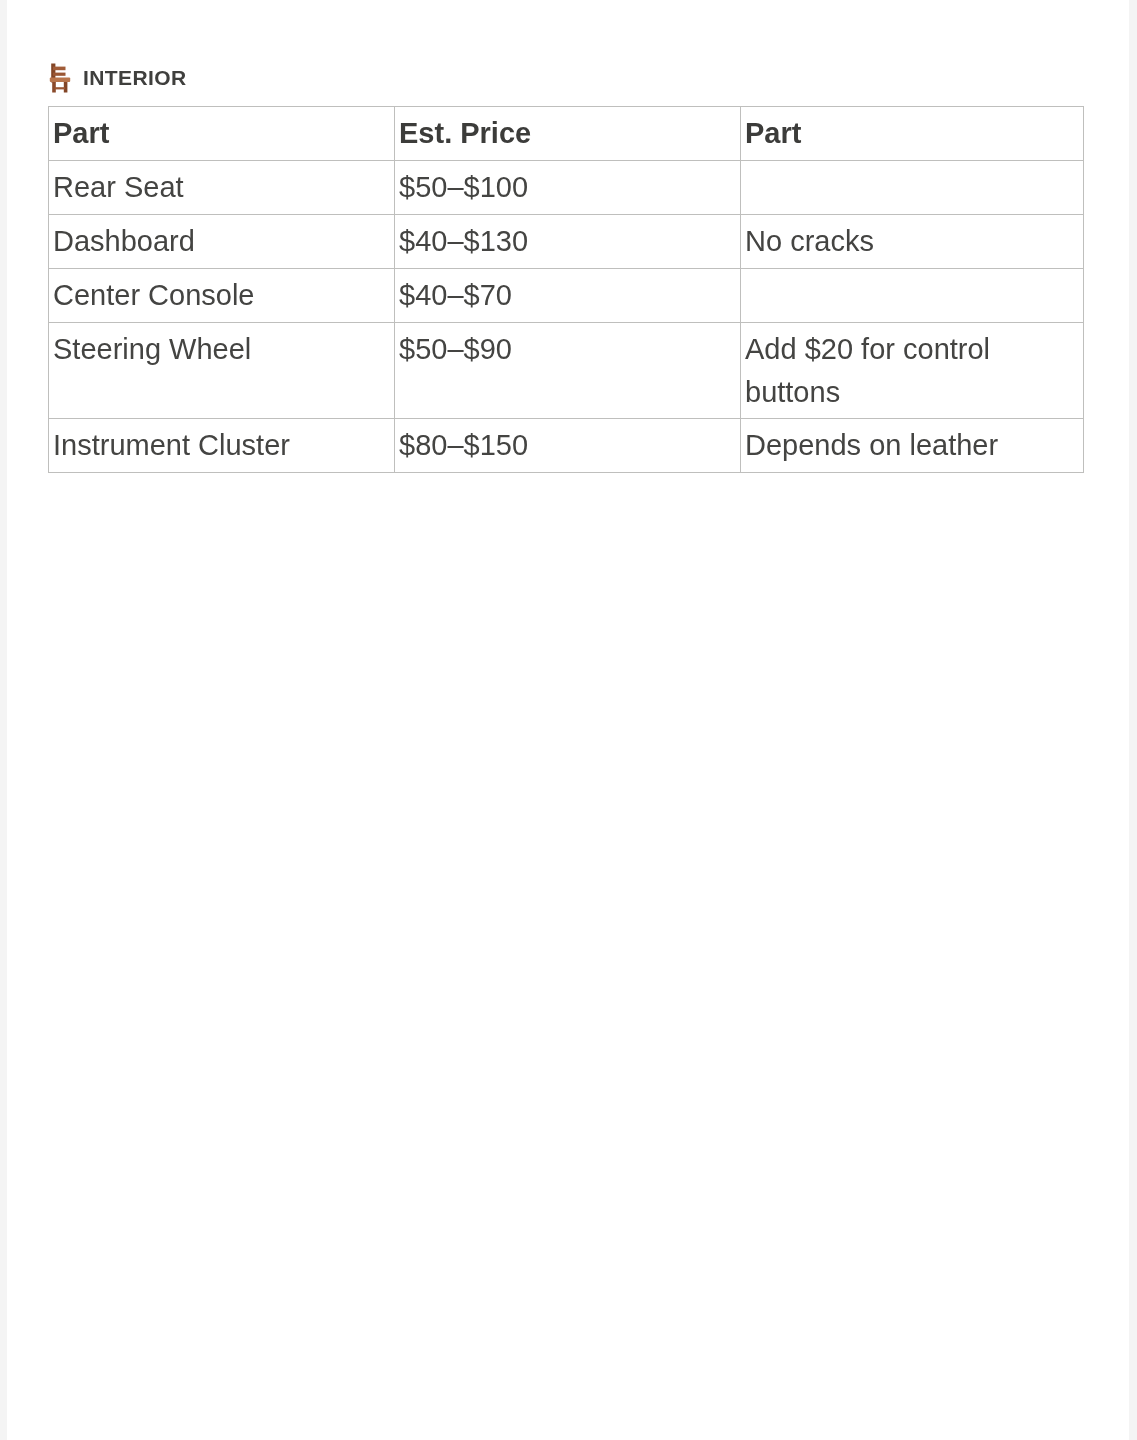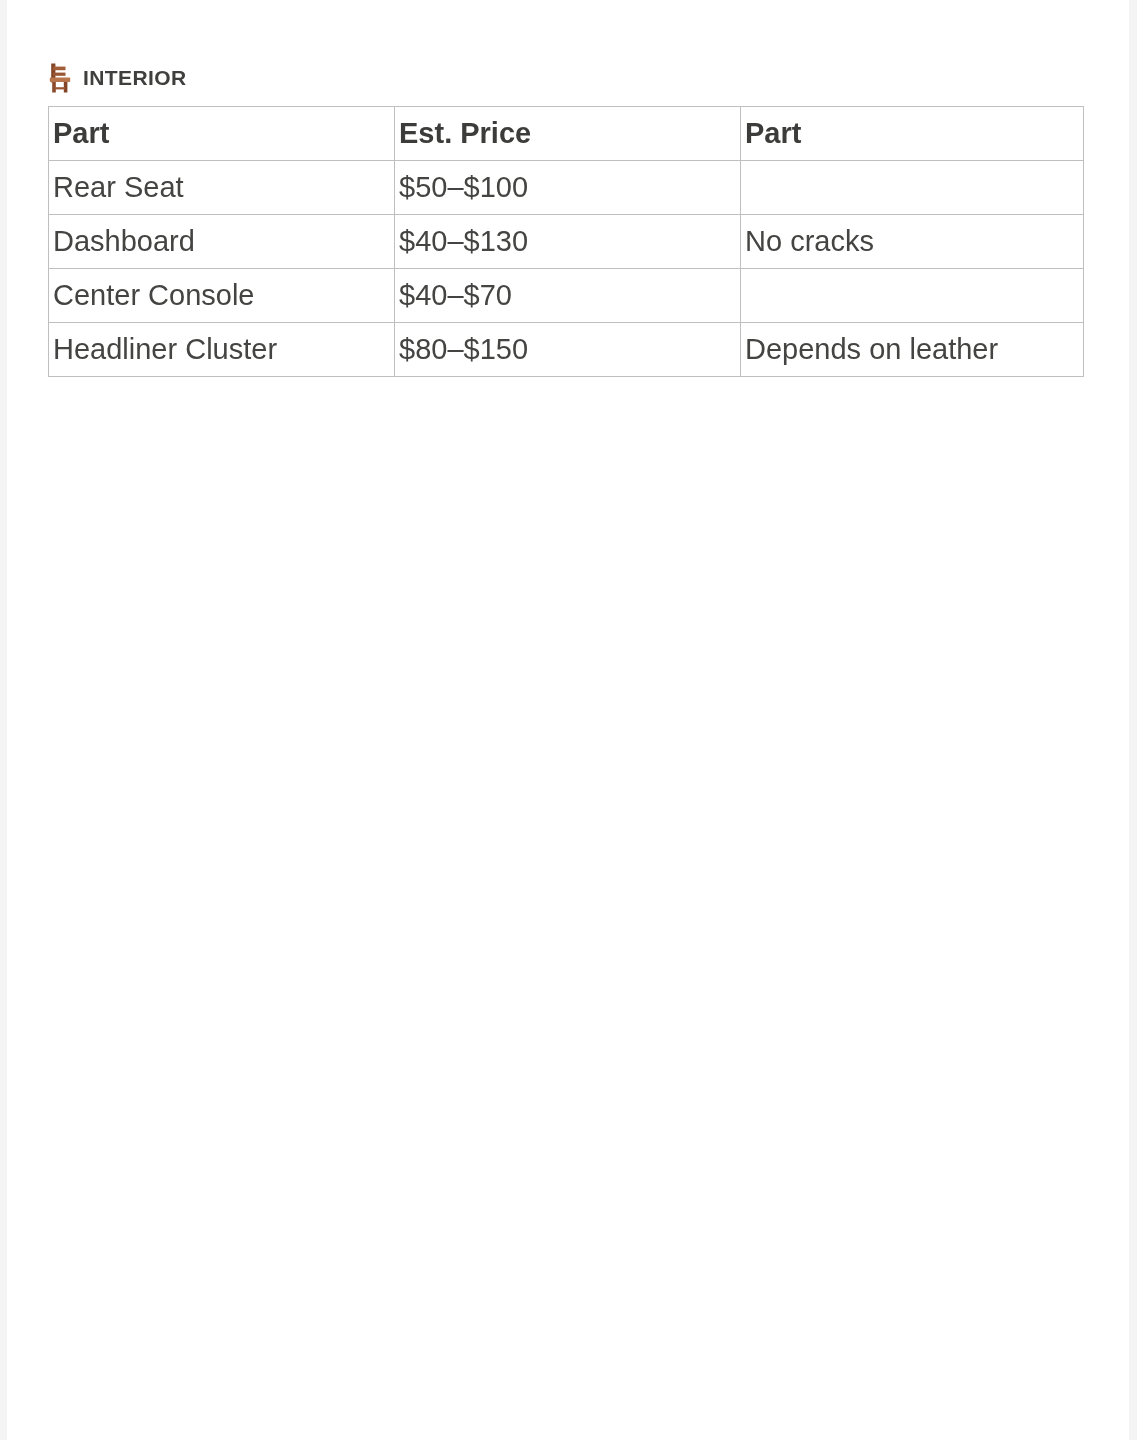--- a/index.html
+++ b/index.html
@@ -130,23 +130,28 @@
           <td>$40–$130</td>
           <td>No cracks</td>
         </tr>
 
         <tr>
           <td>Center Console</td>
           <td>$40–$70</td>
           <td></td>
         </tr>
 
+        <tr>
+          <td>Steering Wheel</td>
+          <td>$50–$90</td>
+          <td>Add $20 for control buttons</td>
+        </tr>
 
         <tr>
-          <td>Headliner Cluster</td>
+          <td>Instrument Cluster</td>
           <td>$80–$150</td>
           <td>Depends on leather</td>
         </tr>
 
 
 
 
       </tbody>
   </table>
 

